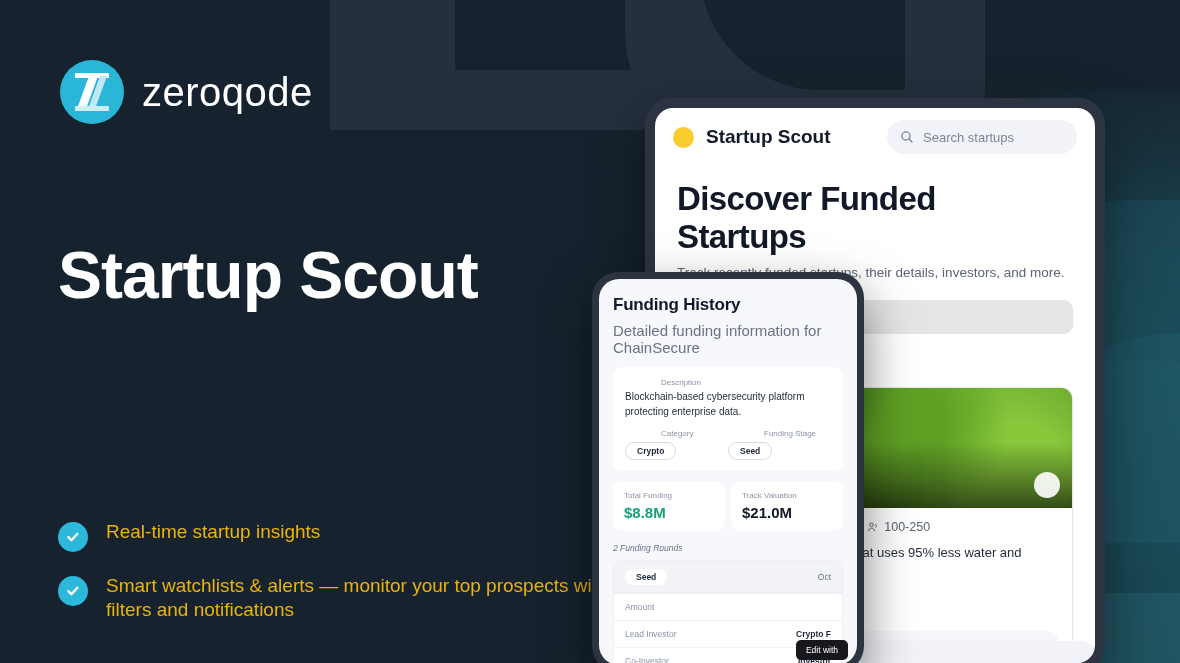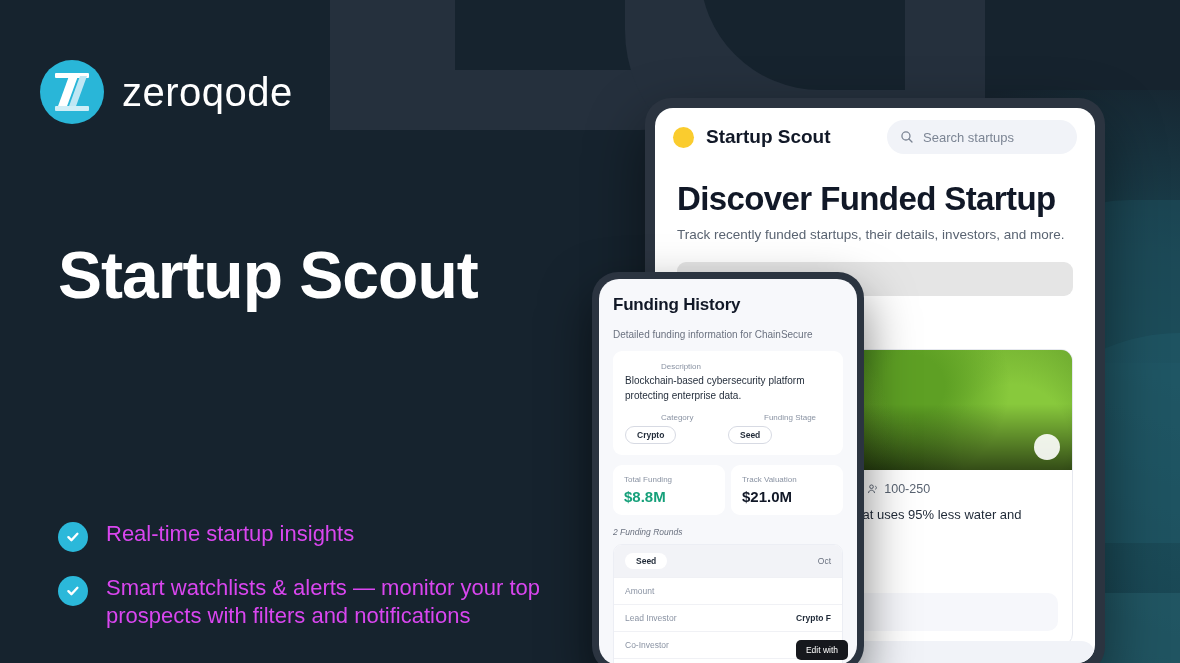--- a/index.html
+++ b/index.html
@@ -50,21 +50,21 @@
   }
   .bg-dots{
     position:absolute; right:70px; top:255px; width:120px; height:180px;
     background-image:radial-gradient(#3a7c89 1px, transparent 1px);
     background-size:9px 9px; opacity:.25;
   }
 
   
   .left { position:absolute; left:0; top:0; width:640px; height:663px; z-index:5; }
 
-  .logo-row{ position:absolute; left:40px; top:60px; display:flex; align-items:center; gap:18px; }
+  .logo-row{ position:absolute; left:60px; top:60px; display:flex; align-items:center; gap:18px; }
   .logo-circle{
     width:64px; height:64px; border-radius:50%; background:#29b6d8;
     display:flex; align-items:center; justify-content:center; position:relative;
   }
   .logo-z{ position:relative; width:34px; height:38px; }
   .logo-z .bar{ position:absolute; left:0; width:34px; height:5px; background:#fff; border-radius:1px; }
   .logo-z .bar.top{ top:0; }
   .logo-z .bar.bot{ bottom:0; background:#cfeef7; }
   .logo-z .diag{
     position:absolute; left:8px; top:3px; width:9px; height:33px;
@@ -84,21 +84,21 @@
     line-height:1;
   }
 
   .features{ position:absolute; left:58px; top:520px; width:570px; }
   .feature{ display:flex; align-items:flex-start; gap:18px; margin-bottom:22px; }
   .check{
     flex:0 0 auto; width:30px; height:30px; border-radius:50%; background:#2bb8da;
     display:flex; align-items:center; justify-content:center; margin-top:2px;
   }
   .check svg{ display:block; }
-  .feature-text{ font-size:22px; color:#d946ef; line-height:1.28; }
+  .feature-text{ font-size:19px; color:#eab308; line-height:1.28; }
 
   
   .tablet{
     position:absolute; left:645px; top:98px; width:460px; height:575px;
     background:#2b3440; border-radius:26px; padding:10px;
     box-shadow:0 24px 60px rgba(0,0,0,.45); z-index:6;
   }
   .tablet-screen{
     width:100%; height:100%; background:#ffffff; border-radius:18px; overflow:hidden;
     position:relative;
@@ -172,21 +172,21 @@
   .phone{
     position:absolute; left:592px; top:272px; width:272px; height:400px;
     background:#2b3440; border-radius:26px; padding:7px;
     box-shadow:0 22px 50px rgba(0,0,0,.5); z-index:8;
   }
   .phone-screen{
     width:100%; height:100%; background:#f7f8fb; border-radius:20px; overflow:hidden;
     padding:16px 14px 0;
   }
   .p-h1{ font-size:17px; font-weight:bold; color:#111827; letter-spacing:-.2px; }
-  .p-sub{ font-size:10px; color:#6b7280; margin-top:14px; }
+  .p-sub{ font-size:15px; color:#6b7280; margin-top:7px; }
   .p-card{
     background:#ffffff; border-radius:9px; padding:11px 12px; margin-top:11px;
   }
   .p-lbl{ font-size:8px; color:#8a93a3;padding-left:36px; }
   .p-val{ font-size:10px; color:#1f2937; line-height:1.45; margin-top:3px; }
   .p-two{ display:flex; gap:0; margin-top:10px; }
   .p-two > div{ flex:1; }
   .p-chip{
     display:inline-block; margin-top:4px; padding:3px 11px; border:1px solid #d7dae3;
     border-radius:11px; font-size:8.5px; font-weight:bold; color:#1f2937; background:#fff;
@@ -283,21 +283,21 @@
       <div class="t-search">
         <svg width="14" height="14" viewBox="0 0 16 16">
             <circle cx="6.8" cy="6.8" r="4.6" fill="none" stroke="#7c8594" stroke-width="1.5"></circle>
             <path d="M10.3 10.3l3.4 3.4" stroke="#7c8594" stroke-width="1.5" stroke-linecap="round"></path>
           </svg>
         <span>Search startups</span>
       </div>
     </div>
 
     <div class="t-body">
-      <div class="t-h1">Discover Funded Startup</div>
+      <div class="t-h1">Discover Funded Startups</div>
       <div class="t-sub">Track recently funded startups, their details, investors, and more.</div>
 
       <div class="t-filterbar">
         <span class="t-filter-left"></span>
         <span class="t-filter-right">Clear</span>
       </div>
 
       <div class="t-count">10 startups</div>
 
       <div class="t-card">

